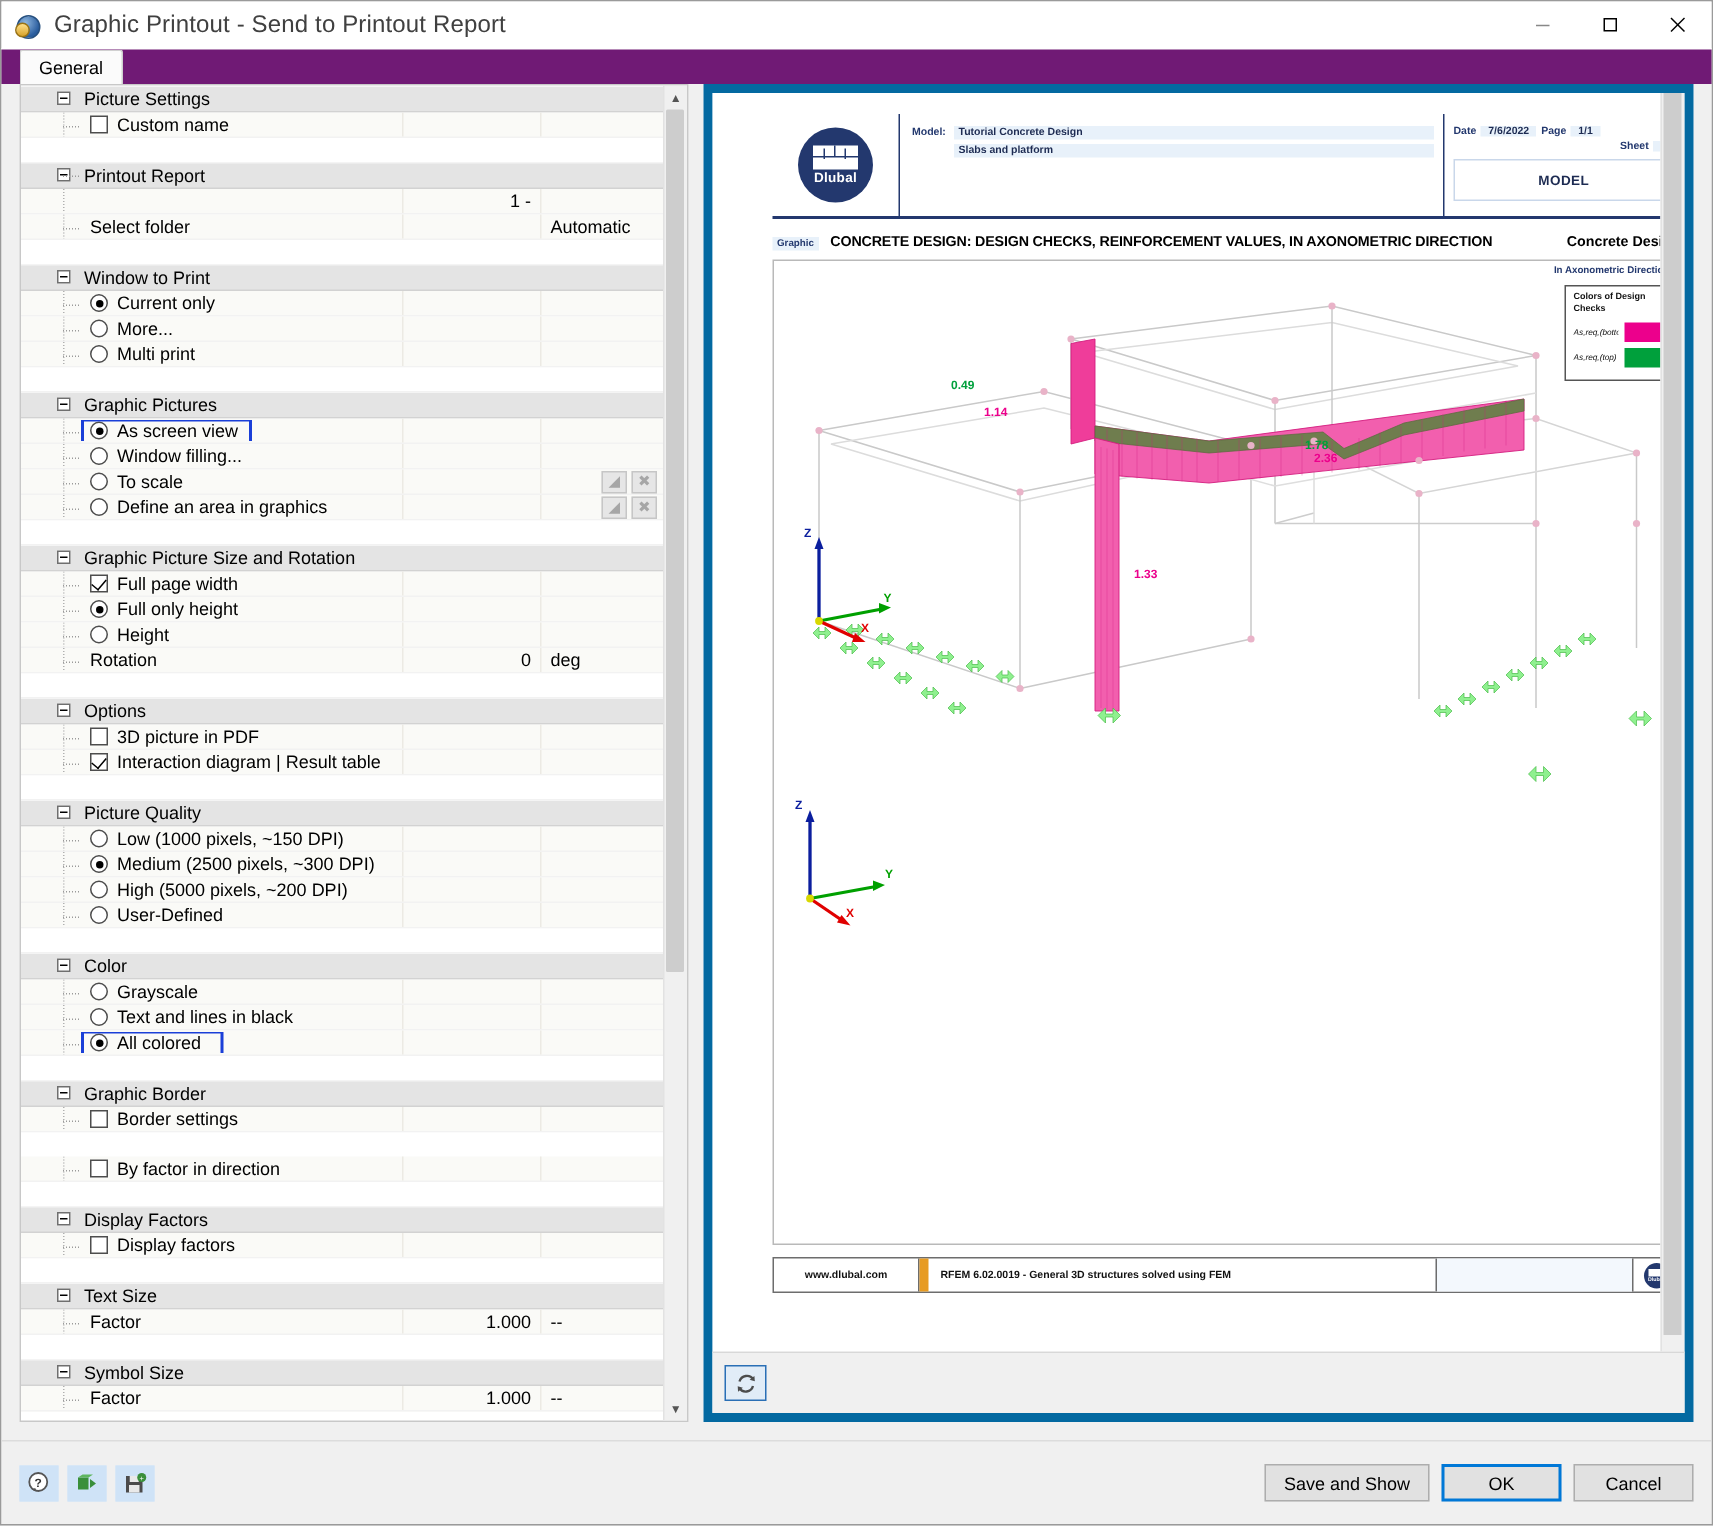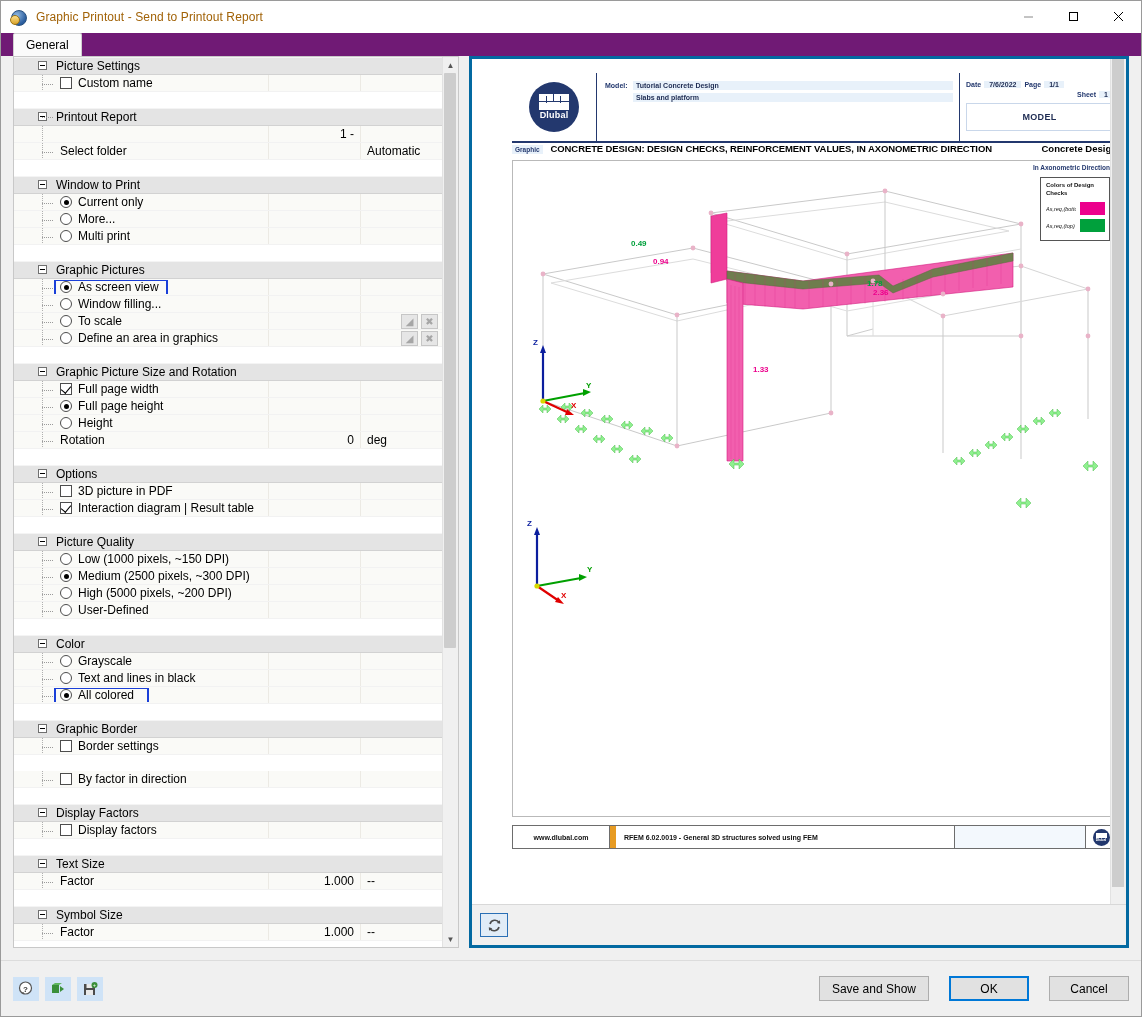--- a/index.html
+++ b/index.html
@@ -21,21 +21,21 @@
   .title-icon{width:18px;height:18px;margin-left:9px;margin-right:8px;position:relative;flex:none;}
   .title-icon .globe{
     position:absolute;left:1px;top:2px;width:14px;height:14px;border-radius:50%;
     background:radial-gradient(circle at 35% 30%,#8fb7e0,#2a5d9e 70%);
     border:1px solid #27507f;
   }
   .title-icon .tag{
     position:absolute;left:0px;top:7px;width:8px;height:8px;border-radius:50%;
     background:linear-gradient(#ffe08a,#d8a32b);border:1px solid #9a7315;
   }
-  .title-text{font-size:12px;color:#a16207;letter-spacing:.1px;}
+  .title-text{font-size:16px;color:#404040;letter-spacing:.1px;}
   .win-ctrls{margin-left:auto;display:flex;height:31px;}
   .win-btn{width:45px;height:31px;display:flex;align-items:center;justify-content:center;}
   .win-btn svg{display:block;}
   
   .tabstrip{
     height:23px;background:#701a75;flex:none;position:relative;
     padding-left:12px;display:flex;align-items:flex-end;
   }
   .tab{
     height:22px;line-height:22px;padding:0 12px;font-size:12px;
@@ -115,21 +115,21 @@
     position:absolute;left:40px;top:-1px;height:18px;
     border:2px solid #1a3fd8;box-sizing:border-box;pointer-events:none;
   }
   .mini{
     width:17px;height:15px;background:#e6e6e6;border:1px solid #c6c6c6;box-sizing:border-box;
     display:flex;align-items:center;justify-content:center;color:#a6a6a6;font-size:10px;
   }
   .mini-pair{display:flex;gap:3px;}
   
   .rightpanel{
-    flex:1;margin:0 12px 0 10px;background:#ffffff;border:3px solid #0369a1;
+    flex:1;margin:0 12px 0 10px;background:#ffffff;border:6px solid #0369a1;
     box-sizing:border-box;display:flex;flex-direction:column;min-width:0;position:relative;
   }
   .prevwrap{flex:1;display:flex;min-height:0;overflow:hidden;}
   .preview{flex:1;background:#ffffff;position:relative;overflow:hidden;min-width:0;}
   .pvscroll{width:15px;flex:none;background:#f0f0f0;border-left:1px solid #e2e2e2;position:relative;}
   .pvscroll .pvthumb{position:absolute;top:0;left:1px;width:12px;height:828px;background:#cdcdcd;}
   .toolrow{
     height:40px;flex:none;background:#f0f0f0;border-top:1px solid #d8d8d8;
     display:flex;align-items:center;padding-left:8px;
   }
@@ -163,21 +163,21 @@
   }
   .hdr-right{width:158px;flex:none;border-left:1px solid #23386e;padding:8px 4px 0 6px;box-sizing:border-box;}
   .hr-line{display:flex;align-items:center;gap:3px;margin-bottom:3px;font-size:7px;}
   .hr-k{font-weight:bold;color:#23386e;}
   .hr-v{background:#e8f1fa;color:#1d2b52;font-weight:bold;padding:0 5px;text-align:center;}
   .hr-box{
     border:1px solid #c9d7ea;margin-top:5px;height:26px;display:flex;align-items:center;
     justify-content:center;font-size:9px;font-weight:bold;color:#1d2b52;letter-spacing:.3px;
   }
   .graphic-title{
-    display:flex;align-items:baseline;gap:8px;
+    display:flex;align-items:baseline;gap:8px;margin-top:10px;
   }
   .gt-tag{font-size:6.5px;font-weight:bold;color:#23386e;background:#e8f1fa;padding:1px 3px;}
   .gt-main{font-size:9.5px;font-weight:bold;color:#000;letter-spacing:-.1px;flex:1;}
   .gt-right{font-size:9.5px;font-weight:bold;color:#000;}
   .drawbox{
     margin-top:6px;border:1px solid #b9b9b9;height:655px;position:relative;background:#fff;
   }
   .axo-label{position:absolute;right:6px;top:3px;font-size:6.5px;font-weight:bold;color:#23386e;}
   .legend{
     position:absolute;right:6px;top:16px;width:70px;border:1px solid #555;background:#fff;
@@ -202,21 +202,21 @@
   .f-logo .fl b{font-size:3.5px;color:#fff;line-height:4px;font-style:normal;}
   
   .bottombar{
     height:55px;flex:none;background:#f0f0f0;border-top:1px solid #dcdcdc;
     display:flex;align-items:center;padding:0 12px;
   }
   .tool-ic{
     width:26px;height:24px;background:#cfe3f7;border:1px solid #cfe3f7;box-sizing:border-box;
     display:flex;align-items:center;justify-content:center;margin-right:6px;
   }
-  .btns{margin-left:auto;display:flex;gap:20px;}
+  .btns{margin-left:auto;display:flex;gap:8px;}
   .btn{
     height:25px;min-width:80px;padding:0 12px;background:#e1e1e1;border:1px solid #adadad;
     box-sizing:border-box;font-size:12px;display:flex;align-items:center;justify-content:center;color:#000;
   }
   .btn.primary{background:#e1e1e1;border:2px solid #0078d7;}
   
   .model3d{position:absolute;left:0;top:0;width:100%;height:100%;}
 </style>
 </head>
 <body>
@@ -398,21 +398,21 @@
               <span>Full page width</span>
             </span>
             <span class="c2"></span>
             <span class="c3"></span>
           </div>
           <div class="row">
             <span class="vdot"></span>
             <span class="c1">
               <span class="dotted"></span>
               <span class="rad on"></span>
-              <span>Full page height</span>
+              <span>Full only height</span>
             </span>
             <span class="c2"></span>
             <span class="c3"></span>
           </div>
           <div class="row">
             <span class="vdot"></span>
             <span class="c1">
               <span class="dotted"></span>
               <span class="rad"></span>
               <span>Height</span>
@@ -810,21 +810,21 @@
                   <polygon points="24,366 21,374 27,374" fill="#0b1e9e"></polygon>
                   <line x1="24" y1="425" x2="68" y2="417" stroke="#00a000" stroke-width="2.2"></line>
                   <polygon points="74,416 66,413 66,420" fill="#00a000"></polygon>
                   <line x1="24" y1="425" x2="46" y2="440" stroke="#e00000" stroke-width="2.2"></line>
                   <polygon points="51,443 45,436 42,441" fill="#e00000"></polygon>
                   <circle cx="24" cy="425" r="2.6" fill="#d8d800"></circle>
                 </g>
               </svg>
 
               <div style="position: absolute; left: 118px; top: 78px; font-size: 8px; font-weight: bold; color: rgb(0, 160, 60);">0.49</div>
-              <div style="position: absolute; left: 140px; top: 96px; font-size: 8px; font-weight: bold; color: rgb(236, 0, 140);">0.94</div>
+              <div style="position: absolute; left: 140px; top: 96px; font-size: 8px; font-weight: bold; color: rgb(236, 0, 140);">1.14</div>
               <div style="position: absolute; left: 354px; top: 118px; font-size: 8px; font-weight: bold; color: rgb(0, 160, 60);">1.78</div>
               <div style="position: absolute; left: 360px; top: 127px; font-size: 8px; font-weight: bold; color: rgb(236, 0, 140);">2.36</div>
               <div style="position: absolute; left: 240px; top: 204px; font-size: 8px; font-weight: bold; color: rgb(236, 0, 140);">1.33</div>
 
               <div style="position:absolute;left:20px;top:177px;font-size:8px;font-weight:bold;color:#0b1e9e;">Z</div>
               <div style="position:absolute;left:73px;top:220px;font-size:8px;font-weight:bold;color:#00a000;">Y</div>
               <div style="position:absolute;left:58px;top:240px;font-size:8px;font-weight:bold;color:#e00000;">X</div>
               <div style="position:absolute;left:14px;top:358px;font-size:8px;font-weight:bold;color:#0b1e9e;">Z</div>
               <div style="position:absolute;left:74px;top:404px;font-size:8px;font-weight:bold;color:#00a000;">Y</div>
               <div style="position:absolute;left:48px;top:430px;font-size:8px;font-weight:bold;color:#e00000;">X</div>

